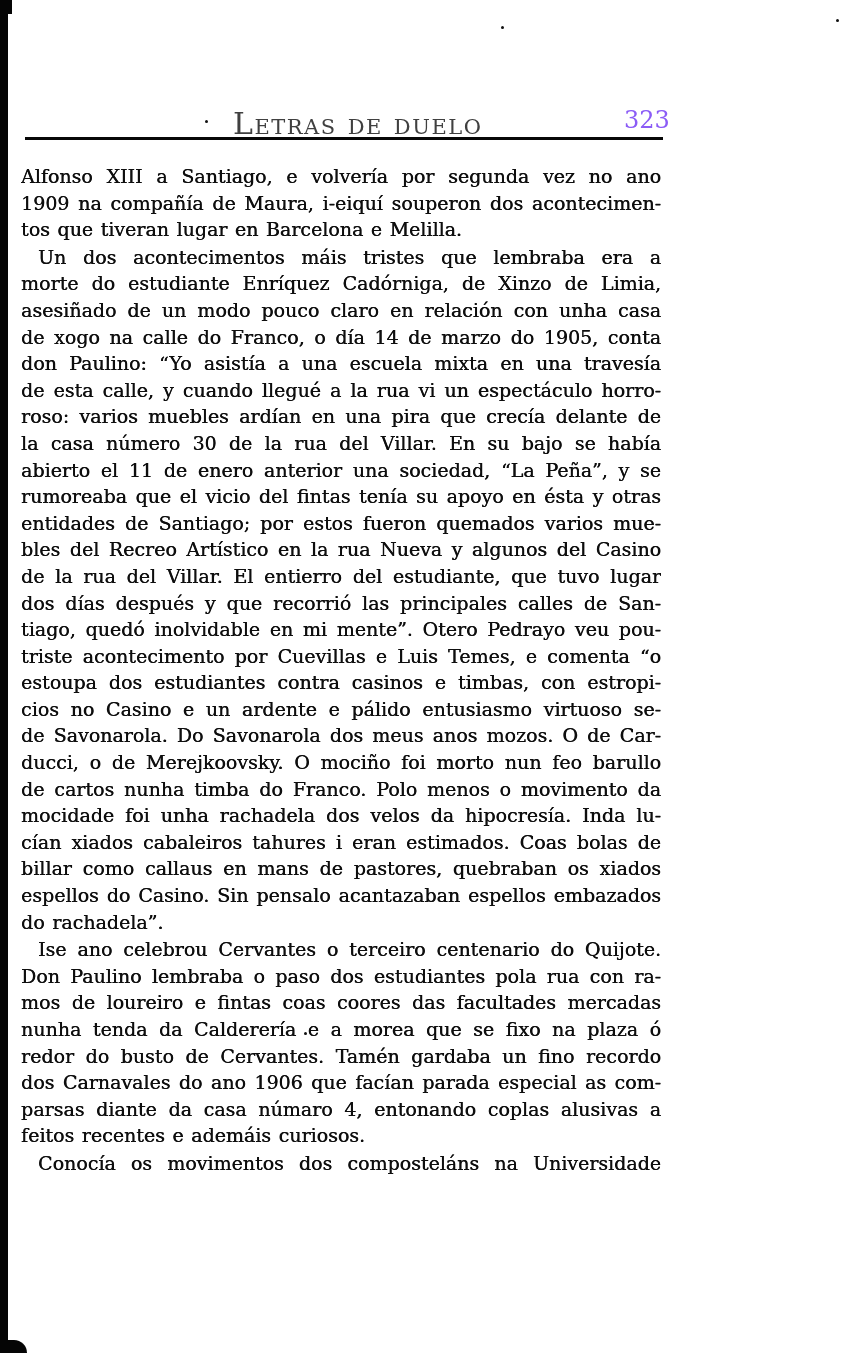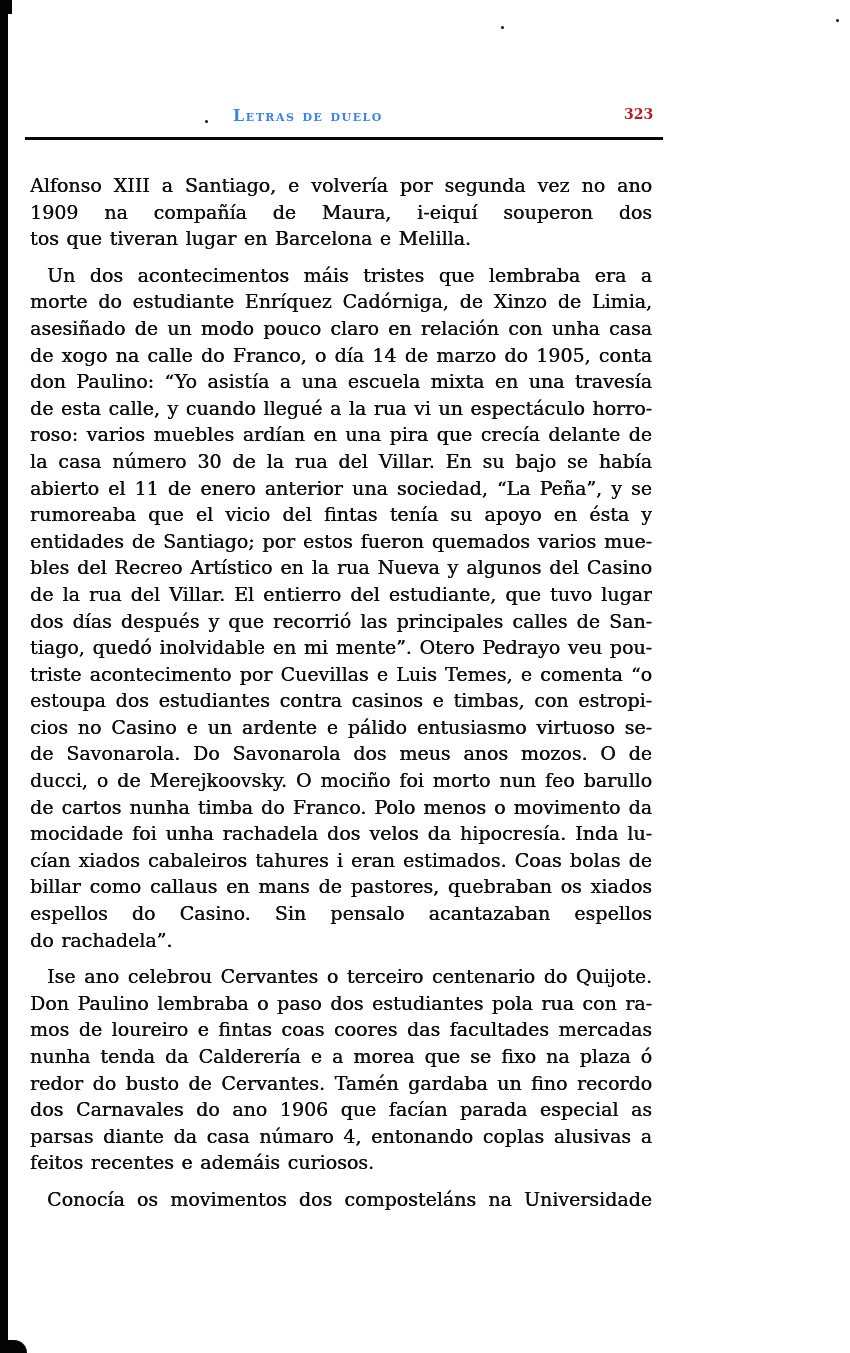--- a/index.html
+++ b/index.html
@@ -33,51 +33,51 @@
     position: absolute;
     width: 3px; height: 3px;
     background: #111;
     border-radius: 50%;
   }
   
   .running-head {
     position: absolute;
     top: 106px; left: 233px;
     font-variant: small-caps;
-    font-size: 16px;
+    font-size: 30px;
     letter-spacing: 1.5px;
-    font-weight: bold;
-    color: #3b82f6;
+    font-weight: normal;
+    color: #404040;
     white-space: nowrap;
   }
   .page-number {
     position: absolute;
     top: 106px; left: 624px;
-    font-size: 14px;
-    font-weight: bold;
-    color: #b91c1c;
+    font-size: 24px;
+    font-weight: normal;
+    color: #8b5cf6;
   }
   .header-rule {
     position: absolute;
     top: 137px; left: 25px;
     width: 638px; height: 3px;
     background: #070707;
   }
   
   .body-text {
     position: absolute;
     top: 162px; left: 20px;
     width: 642px;
     font-size: 19px;
     line-height: 26.6px;
     word-spacing: 1.5px;
     color: #0e0e0e;
     text-shadow: 0.35px 0 0 currentColor;
   }
-  .paragraph { margin: 10px; }
+  .paragraph { margin: 1px; }
   .line {
     height: 26.6px;
     overflow: hidden;
     text-align: justify;
     text-align-last: justify;
   }
   .line.last { text-align-last: left; }
   .line.indent { text-indent: 17px; }
 </style>
 </head>

